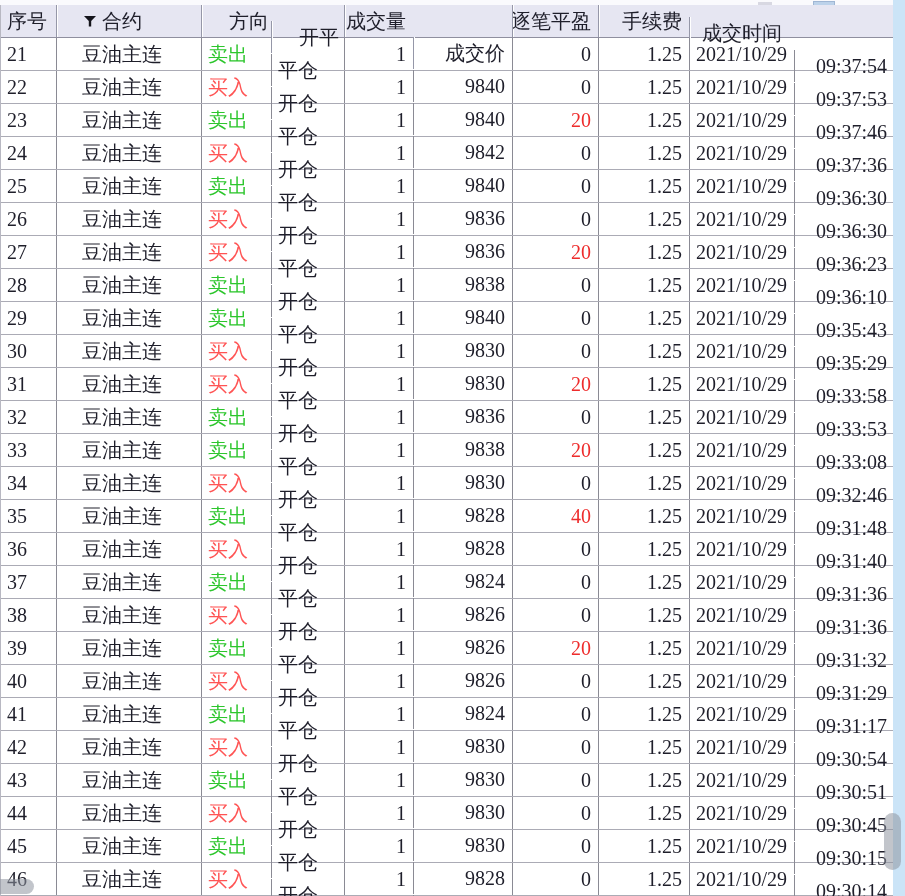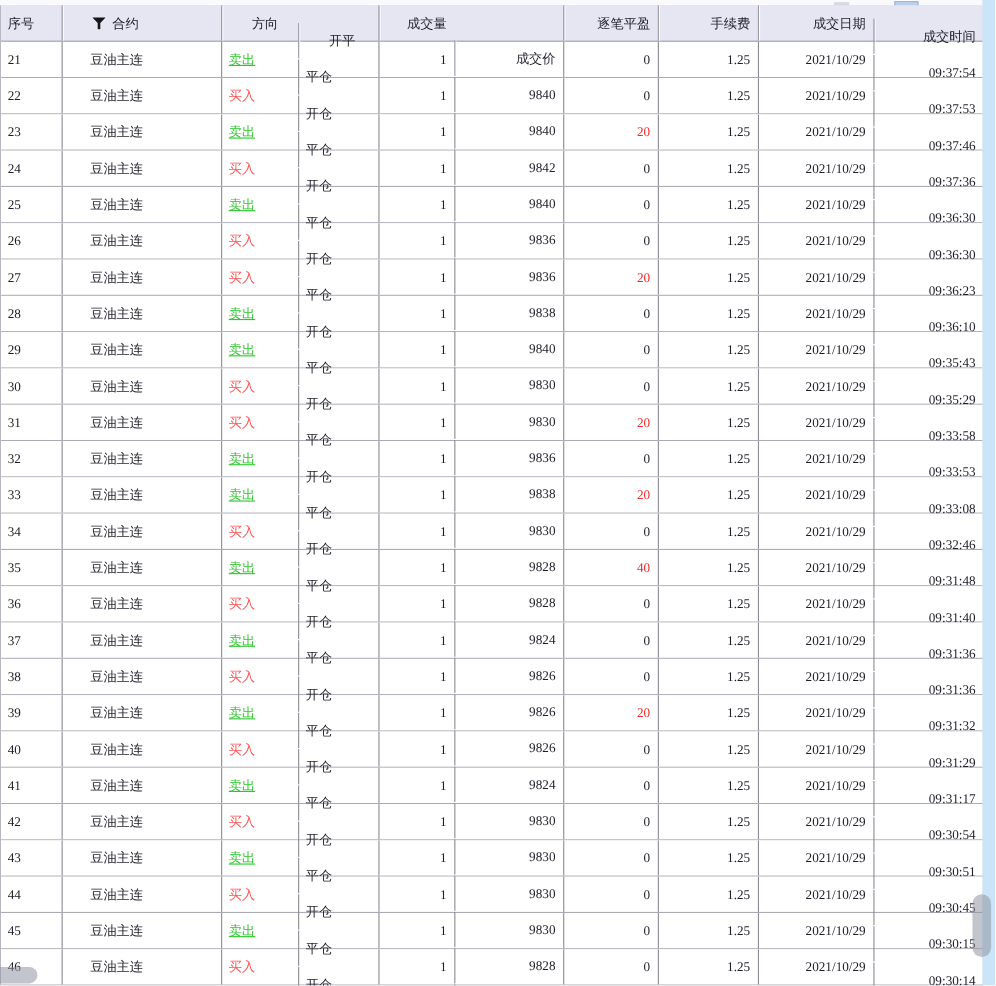--- a/index.html
+++ b/index.html
@@ -4,21 +4,21 @@
 <style>
   html,body{margin:0;padding:0;}
   :root{
     --header-bg:#E6E6F2; --sell:#2DC62D; --buy:#FF5454; --plred:#EE2C2C;
     --text:#1E1E2A; --gridv:#8A8A94; --gridh:#ABABB5;
     --track:#CBE4F7; --thumb:rgba(144,150,160,0.55);
   }
   .app{
     position:relative; width:905px; height:896px; overflow:hidden;
     background:#fff; font-family:"Liberation Serif","DejaVu Serif",serif;
-    color:var(--text); font-size:12px;
+    color:var(--text); font-size:20px;
   }
   .top-strip{
     position:absolute; left:0; top:0; width:893px; height:5px;
     background:#FAFAFD; border-bottom:1px solid #D0D0DC; overflow:hidden;
   }
   .frag1{position:absolute; left:758px; top:2px; width:14px; height:3px; background:#D8D8E2;}
   .frag2{position:absolute; left:813px; top:1px; width:20px; height:4px; background:#BCD2EA; border:1px solid #9FB6D4;}
   .table-wrap{position:absolute; left:0; top:5px; width:893px; border-left:1px solid #B8B8C2;}
   .header-row{
     display:flex; height:33px; background:var(--header-bg);
@@ -36,21 +36,21 @@
   }
   .cell + .cell{border-left:1px solid var(--gridv);}
   
   .col-seq{width:55px;} .col-contract{width:145px;} .col-direction{width:70px;}
   .col-offset{width:73px;margin-top:16px;} .col-volume{width:69px;} .col-price{width:99px;margin-top:32px;}
   .col-trade_pl{width:86px;} .col-fee{width:91px;} .col-trade_date{width:105px;}
   .col-trade_time{width:100px;margin-top:12px;}
   .align-left{text-align:left; padding-left:6px; justify-content:flex-start;}
   .align-right{text-align:right; padding-right:7px; justify-content:flex-end;}
   .cell.col-contract{padding-left:25px;}
-  .dir-sell{color:var(--sell);text-decoration:underline;}
+  .dir-sell{color:var(--sell);}
   .dir-buy{color:var(--buy);}
   .pl-red{color:var(--plred);}
   .filter-icon{display:inline-block; margin:0 6px 0 0; flex:0 0 auto;}
   .v-scrollbar{position:absolute; right:0; top:0; width:12px; height:896px; background:var(--track);}
   .v-thumb{position:absolute; left:884px; top:813px; width:17px; height:57px;
     border-radius:9px; background:var(--thumb);}
   .h-thumb{position:absolute; left:-12px; top:879px; width:46px; height:15px;
     border-radius:8px; background:var(--thumb);}
 </style>
 </head>
@@ -69,21 +69,20 @@
             <polygon points="0,1 12,1 7.2,6 7.2,11.5 4.8,11.5 4.8,6" fill="#15151c"></polygon>
           </svg>
           <span>合约</span>
         </div>
         <div class="hcell col-direction align-left">方向</div>
         <div class="hcell col-offset align-left">开平</div>
         <div class="hcell col-volume align-right">成交量</div>
         <div class="hcell col-price align-right">成交价</div>
         <div class="hcell col-trade_pl align-right">逐笔平盈</div>
         <div class="hcell col-fee align-right">手续费</div>
-        <div class="hcell col-trade_date align-right">成交日期</div>
         <div class="hcell col-trade_time align-right">成交时间</div>
       </div>
     <div id="table-body">
         <div class="trow">
           <div class="cell col-seq align-left">21</div>
           <div class="cell col-contract align-left">豆油主连</div>
           <div class="cell col-direction align-left dir-sell">卖出</div>
           <div class="cell col-offset align-left">平仓</div>
           <div class="cell col-volume align-right">1</div>
           <div class="cell col-price align-right">9840</div>

